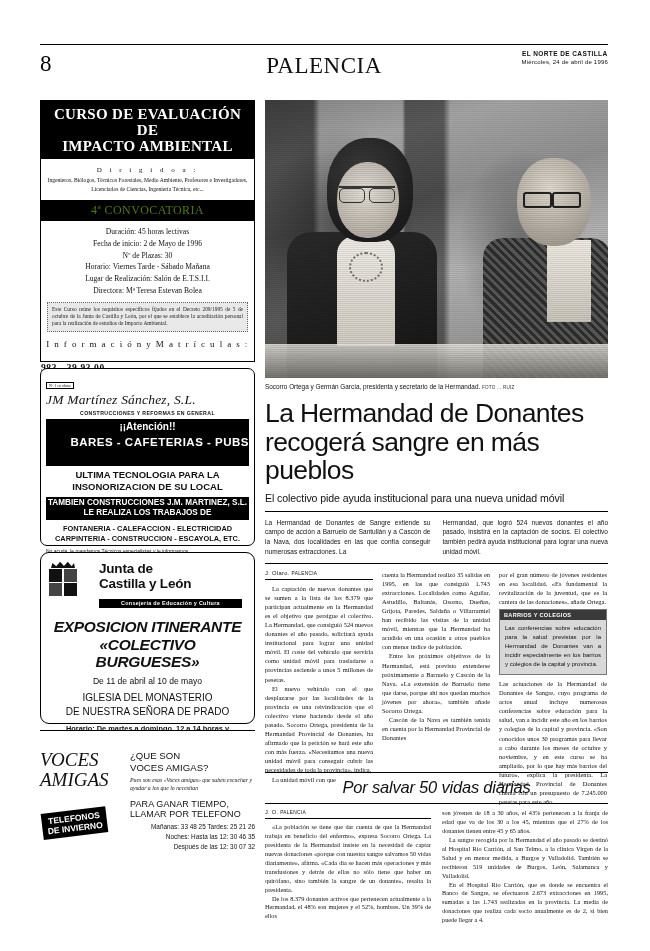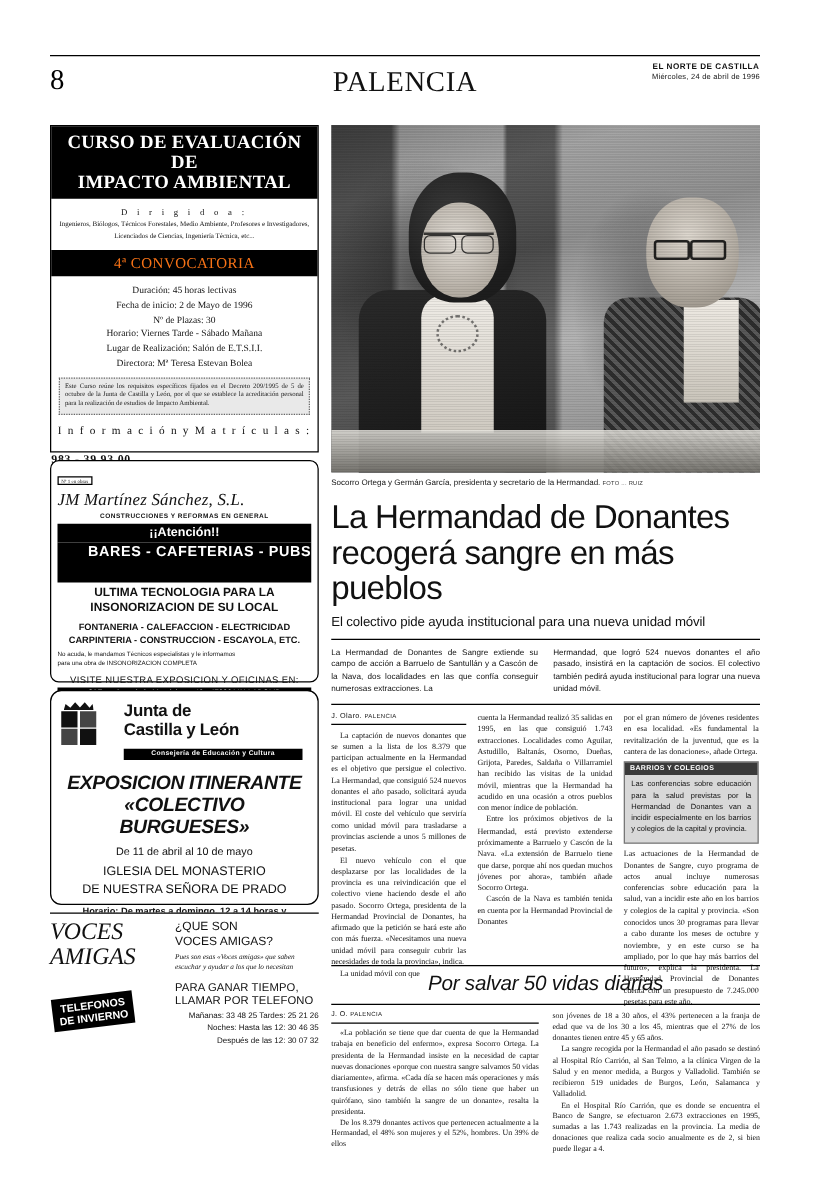--- a/index.html
+++ b/index.html
@@ -54,21 +54,21 @@
   .ad1-head {
     background: #000; color: #fff; text-align: center;
     padding: 6px 4px 5px;
     font-family: "Liberation Serif", serif;
     font-size: 15px; font-weight: bold; line-height: 1.05;
     font-variant: small-caps; letter-spacing: 0.3px;
   }
   .ad1-dir { text-align: center; font-size: 7px; letter-spacing: 3px; margin-top: 7px; }
   .ad1-dirtxt { text-align:center; font-size: 5.6px; line-height: 1.5; padding: 2px 6px 0; }
   .ad1-conv {
-    background: #000; color: #f97316; text-align: center;
+    background: #000; color: #4d7c0f; text-align: center;
     margin: 7px 0 0; padding: 3px 0 3px;
     font-size: 12px; font-variant: small-caps; letter-spacing: 0.4px;
   }
   .ad1-details { text-align: center; font-size: 7.6px; line-height: 1.55; padding: 5px 4px 0; }
   .ad1-note {
     margin: 5px 6px 0; padding: 3px 4px;
     border: 0.8px dotted #666; background: #e9e9e9;
     font-size: 5.4px; line-height: 1.35; text-align: justify; color:#222;
   }
   .ad1-info { text-align: center; font-size: 9px; letter-spacing: 1.4px; margin-top: 7px; }
@@ -149,21 +149,21 @@
   .ad3-expo {
     text-align:center; margin-top:9px;
     font-family:"Liberation Sans", sans-serif; font-weight:bold; font-style:italic;
     font-size:15.5px; line-height:1.12; letter-spacing:-0.3px;
   }
   .ad3-dates { text-align:center; font-family:"Liberation Sans", sans-serif; font-size:8.6px; margin-top:6px; }
   .ad3-place { text-align:center; font-family:"Liberation Sans", sans-serif; font-size:10px; font-variant:small-caps; line-height:1.35; margin-top:5px;}
   .ad3-hours { text-align:center; font-family:"Liberation Sans", sans-serif; font-size:7.4px; font-weight:bold; line-height:1.4; margin-top:6px;}
 
   
-  .ad4 { border-top: 1.2px solid #000; padding-top: 5px; height: 104px; display:flex; gap:12px; }
+  .ad4 { border-top: 1.2px solid #000; padding-top: 19px; height: 104px; display:flex; gap:2px; }
   .ad4-left { width: 88px; flex:0 0 auto; position:relative; }
   .ad4-brand {
     font-family:"Liberation Serif", serif; font-style:italic; font-size:19px; line-height:1.05;
   }
   .ad4-stamp {
     position:absolute; left:2px; top:60px; transform: rotate(-7deg);
     background:#000; color:#fff; font-family:"Liberation Sans", sans-serif;
     font-size:8.5px; font-weight:bold; line-height:1.2; padding:3px 5px; text-align:center;
   }
   .ad4-right { flex:1; }
@@ -349,20 +349,24 @@
     <div class="ad ad2">
       <span class="ad2-tag">Nº 1 en obras</span>
       <div class="ad2-name">JM Martínez Sánchez, S.L.</div>
       <div class="ad2-sub">CONSTRUCCIONES Y REFORMAS EN GENERAL</div>
       <div class="ad2-aten">¡¡Atención!!</div>
       <div class="ad2-bares">BARES - CAFETERIAS - PUBS</div>
       <div class="ad2-tech">
         <div>ULTIMA TECNOLOGIA  PARA LA</div>
         <div>INSONORIZACION DE SU LOCAL</div>
       </div>
+      <div class="ad2-also">
+        <div>TAMBIEN CONSTRUCCIONES J.M. MARTINEZ, S.L.</div>
+        <div>LE REALIZA LOS TRABAJOS DE</div>
+      </div>
       <div class="ad2-serv">
         <div>FONTANERIA - CALEFACCION - ELECTRICIDAD</div>
         <div>CARPINTERIA - CONSTRUCCION - ESCAYOLA, ETC.</div>
       </div>
       <div class="ad2-small">
         <div>No acuda, le mandamos Técnicos especialistas y le informamos</div>
         <div>para una obra de INSONORIZACION COMPLETA</div>
       </div>
       <div class="ad2-visit">VISITE NUESTRA EXPOSICION Y OFICINAS EN:</div>
       <div class="ad2-addr">

